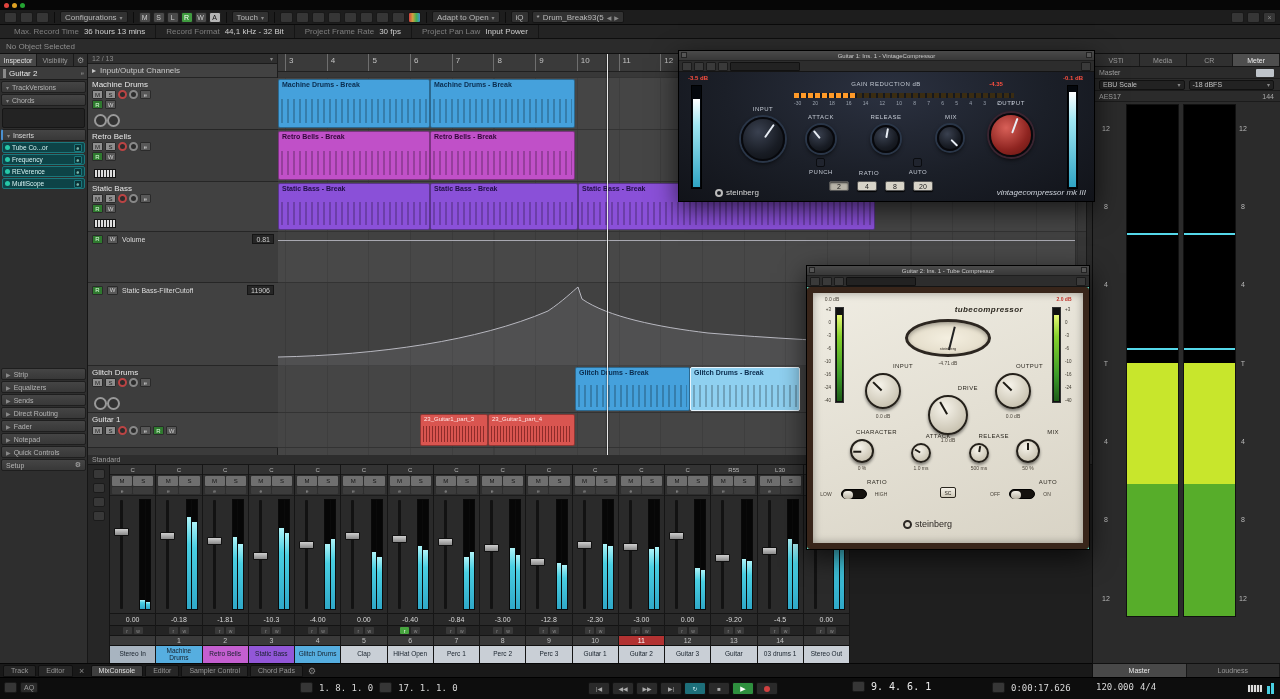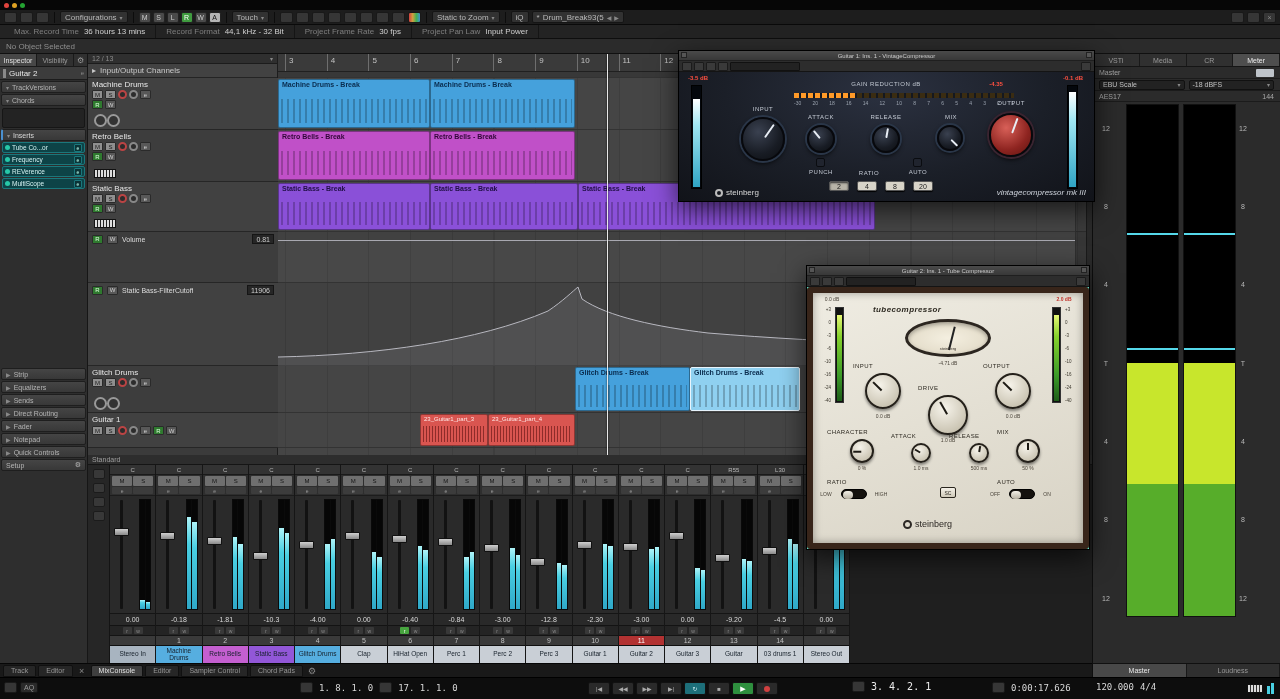--- a/index.html
+++ b/index.html
@@ -142,21 +142,21 @@
 .ledbar{position:absolute;height:5px;background:repeating-linear-gradient(to right,transparent 0 5px,#141820 5px 7px),linear-gradient(to right,#ff9a28 0 28%,#3a2c12 28%)}
 .grscale{position:absolute;display:flex;justify-content:space-between;font-size:5px;color:#9aa2ae}
 .ratios{position:absolute;display:flex;gap:8px}
 .rbtn{width:20px;height:10px;background:#d8d4c8;color:#1a1a1a;font-size:7px;display:flex;align-items:center;justify-content:center;border-radius:2px;border:1px solid #555;box-shadow:0 1px 1px #000}
 .ratios .rbtn:first-child{background:#b8b4a8;box-shadow:inset 0 1px 2px #333}
 .brand{position:absolute;display:flex;align-items:center;gap:3px;color:#d8d8d8;font-size:8px}
 .blogo{width:8px;height:8px;border-radius:50%;border:2px solid #bbb}
 .model{position:absolute;font-style:italic;font-size:8px;color:#cdd2da}
 
 #tframe{position:relative;height:262px;border:6px solid #38251a;border-radius:3px;background:linear-gradient(160deg,#efece2,#d8d3c5);box-shadow:inset 0 0 8px rgba(0,0,0,.35)}
-.tlabel{position:absolute;font-size:6px;color:#2c2820;letter-spacing:.4px;text-align:left}
+.tlabel{position:absolute;font-size:6px;color:#2c2820;letter-spacing:.4px;text-align:right}
 .tval{position:absolute;font-size:5px;color:#4a443a;text-align:center}
 .tk{position:absolute;border-radius:50%;background:radial-gradient(circle at 40% 32%,#f6f3ea,#cdc7b6 70%,#b5ae9c);border:2px solid #24201a;box-shadow:0 2px 3px rgba(0,0,0,.45)}
 .tkp{position:absolute;left:50%;top:8%;width:2px;height:38%;background:#1d1a14;transform-origin:50% 115%;margin-left:-1px}
 .tmeter{position:absolute;width:9px;height:96px;background:#111;border:1px solid #333}
 .tmfill{position:absolute;left:1px;right:1px;bottom:1px;height:92%;background:linear-gradient(#e8f876,#86d12c 25%,#3c9b28 70%,#1d5c18)}
 .tscale{position:absolute;display:flex;flex-direction:column;justify-content:space-between;font-size:4.5px;color:#3a362c;align-items:flex-end;height:96px;width:14px}
 .tswitch{position:absolute;width:26px;height:10px;background:#15120e;border-radius:5px;border:1px solid #000}
 .tswitch::after{content:"";position:absolute;top:1px;width:10px;height:8px;border-radius:4px;background:linear-gradient(#f2efe6,#b8b2a2)}
 .tswitch.left::after{left:1px}
 .scbtn{position:absolute;width:16px;height:11px;background:linear-gradient(#f4f1e8,#cfc9b8);border:1px solid #2a261e;border-radius:2px;font-size:5px;display:flex;align-items:center;justify-content:center;color:#2a261e}
@@ -219,21 +219,21 @@
   <span class="ib"></span>
   <span class="ib"></span>
   <span class="ib"></span>
   <span class="ib"></span>
   <span class="ib"></span>
   <span class="ib"></span>
   <span class="ib"></span>
   <span class="ib colorchip"></span>
   <span class="tsep"></span>
   <span class="tdrop">
-    <span>Static to Zoom</span>
+    <span>Adapt to Open</span>
     <span class="caret">▾</span>
   </span>
   <span class="tsep"></span>
   <span class="tdrop">
       <span>iQ</span>
     </span>
   <span class="tdrop">
     <span>*</span>
     <span>Drum_Break93(5</span>
     <span class="caret">◀</span>
@@ -1333,21 +1333,21 @@
     <span class="tpb">▶|</span>
     <span class="tpb loop">↻</span>
     <span class="tpb">■</span>
     <span class="tpb play">▶</span>
     <span class="tpb rec">
         <span class="rdot"></span>
       </span>
   </div>
   <div class="ab flex" style="left:852px;top:3px;gap:6px">
     <span class="ib"></span>
-    <span class="tdisp big mono">3. 4. 2. 1</span>
+    <span class="tdisp big mono">9. 4. 6. 1</span>
   </div>
   <div class="ab flex" style="left:992px;top:4px;gap:6px">
     <span class="ib"></span>
     <span class="tdisp mono">0:00:17.626</span>
   </div>
   <div class="ab flex" style="left:1096px;top:4px;gap:6px">
     <span class="tdisp mono">120.000</span>
     <span class="tdisp mono">4/4</span>
   </div>
   <div class="ab flex" style="right:6px;top:4px;gap:4px">

